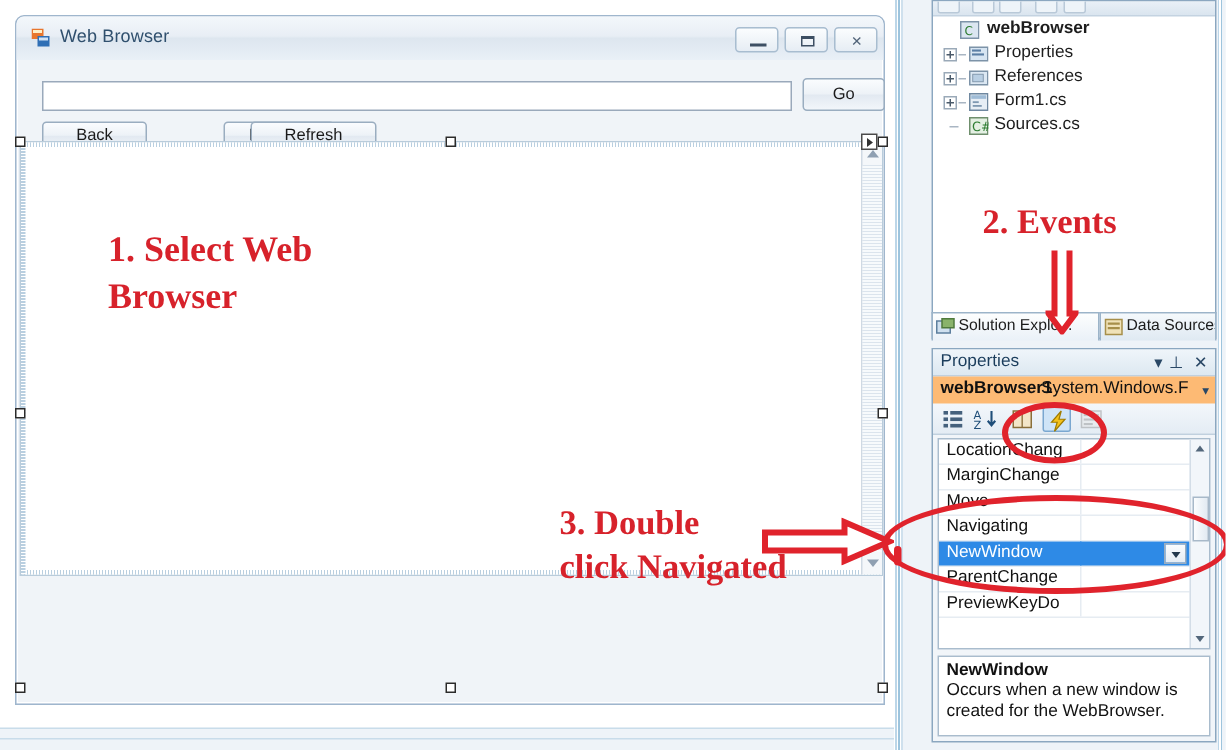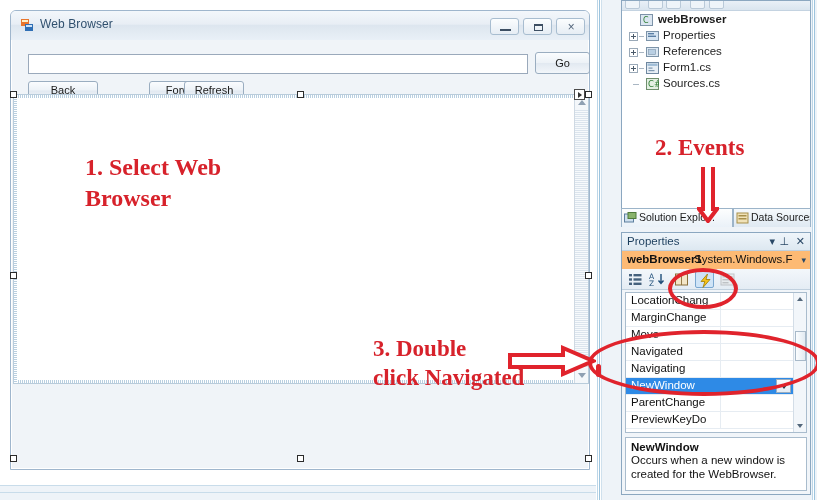--- a/index.html
+++ b/index.html
@@ -63,21 +63,21 @@
     font-size:11px;color:#1a1a1a;text-align:center;line-height:20px;
   }
   .nav-btn{
     position:absolute;top:70px;height:19px;
     background:linear-gradient(to bottom,#fafcfe 0%,#edf2f7 48%,#e2e9f1 52%,#f2f6fa 100%);
     border:1px solid #9aadc0;border-radius:3px;box-sizing:border-box;
     font-size:11px;color:#1a1a1a;text-align:center;line-height:17px;
   }
   .nav-back{left:17px;width:70px;text-align:center;}
   .nav-fwd{left:93px;width:74px;margin-left:45px;}
-  .nav-refresh{left:173px;width:60px;}
+  .nav-refresh{left:156px;width:84px;}
 
   
   .wb-ctrl{
     position:absolute;left:2px;top:83px;width:576px;height:290px;
     background:#ffffff;
     border:1px solid #b9ccdb;
     box-sizing:border-box;
   }
   .wb-hatch-l{
     position:absolute;left:0;top:0;width:3px;height:100%;
@@ -116,21 +116,21 @@
     content:"";position:absolute;left:3px;top:2px;
     border-left:4px solid #333;border-top:3px solid transparent;border-bottom:3px solid transparent;
   }
 
   
   .anno{
     position:absolute;color:#d7222b;
     font-family:"Liberation Serif",serif;font-weight:bold;
     line-height:1.28;white-space:pre-line;
   }
-  #anno1{left:85px;top:152px;font-size:24px;width:240px;}
+  #anno1{left:72px;top:152px;font-size:24px;width:240px;}
   #anno2{left:655px;top:133px;font-size:23px;}
   #anno3{left:373px;top:334px;font-size:23px;width:215px;}
 
   
   .arrow-down{position:absolute;left:697px;top:165px;width:22px;height:58px;z-index:25;}
   
   .arrow-right{position:absolute;left:508px;top:345px;width:88px;height:32px;z-index:25;}
   
   .ellipse{position:absolute;border:4px solid #e0232c;border-radius:50%;z-index:26;background:transparent;}
   #ell-toolbar{left:668px;top:268px;width:62px;height:33px;}
@@ -462,24 +462,20 @@
       </div>
       <div class="prow">
         <span class="nm">MarginChange</span>
         <span class="vl"></span>
       </div>
       <div class="prow">
         <span class="nm">Move</span>
         <span class="vl"></span>
       </div>
       <div class="prow">
-        <span class="nm">Navigated</span>
-        <span class="vl"></span>
-      </div>
-      <div class="prow">
         <span class="nm">Navigating</span>
         <span class="vl"></span>
       </div>
       <div class="prow sel">
         <span class="nm">NewWindow</span>
         <span class="vl">
           <span class="drop-btn"></span>
         </span>
       </div>
       <div class="prow">

